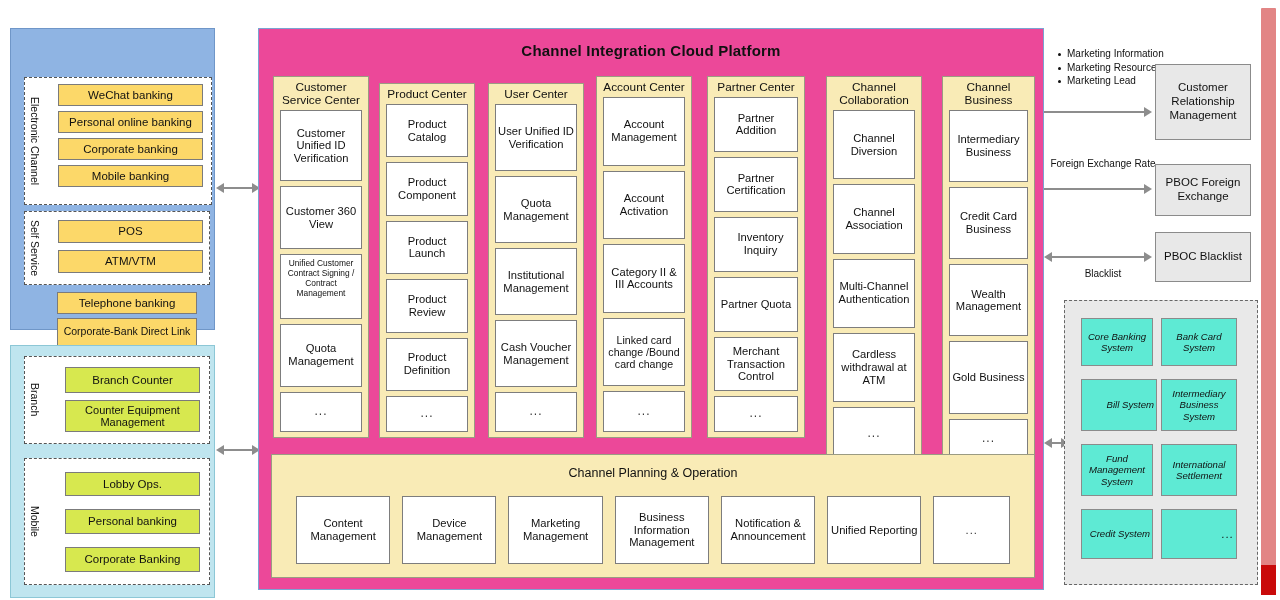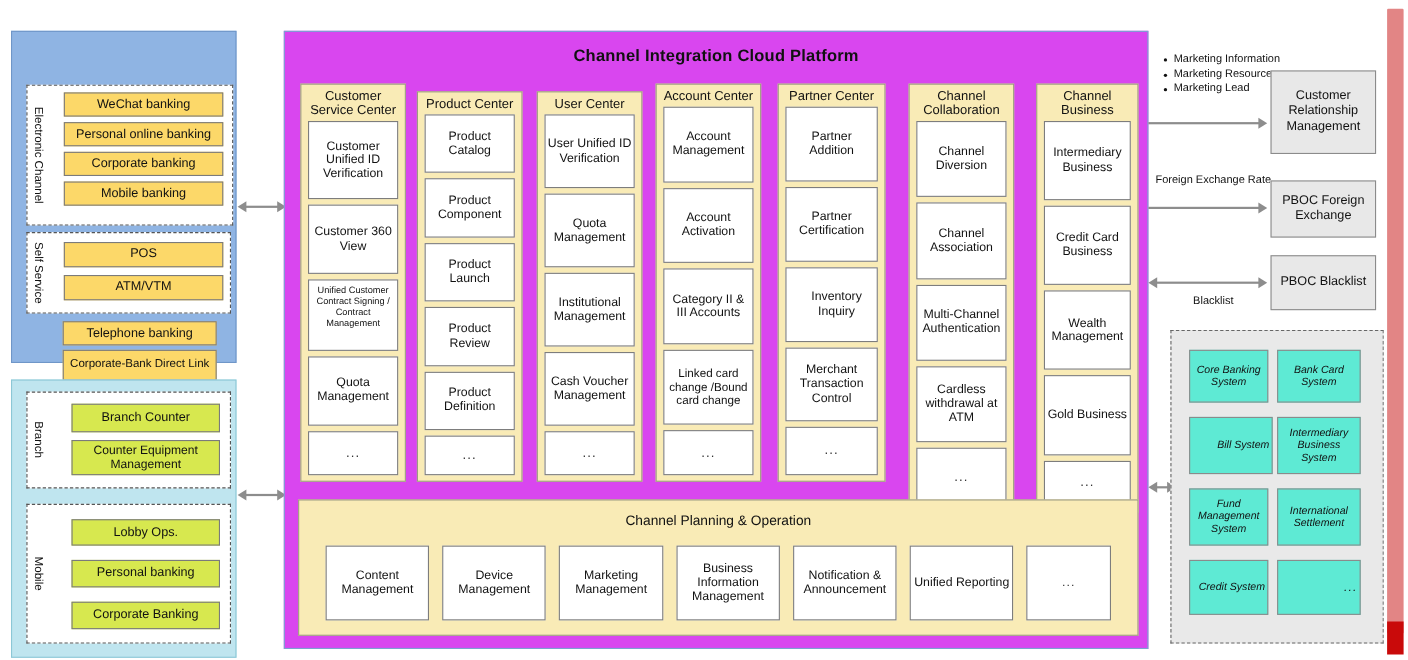--- a/index.html
+++ b/index.html
@@ -42,21 +42,21 @@
 
   
   #branch-mobile-panel{
     left:10px;top:345px;width:205px;height:253px;
     background:#bfe5ef;border:1px solid #8cc7d6;
   }
 
   
   #platform{
     left:258px;top:28px;width:786px;height:562px;
-    background:#d946ef;border:1.5px solid #7ba2d2;
+    background:#ec4899;border:1.5px solid #7ba2d2;
   }
   #platform-title{
     left:0;top:13px;width:100%;text-align:center;
     font-size:15px;font-weight:bold;color:#111;letter-spacing:.2px;
   }
   .domain-col{
     background:#f9ebb6;border:1.3px solid #9b9b82;
     position:absolute;box-sizing:border-box;
     display:flex;flex-direction:column;align-items:center;
   }
@@ -311,20 +311,23 @@
       <div class="wbox" style="flex:1;">
           <span>Partner Addition</span>
         </div>
       <div class="wbox" style="flex:1;">
           <span>Partner Certification</span>
         </div>
       <div class="wbox" style="flex:1;padding-left:11px;">
           <span>Inventory Inquiry</span>
         </div>
       <div class="wbox" style="flex:1;">
+          <span>Partner Quota</span>
+        </div>
+      <div class="wbox" style="flex:1;">
           <span>Merchant Transaction Control</span>
         </div>
       <div class="wbox ell" style="flex:0.62;">
           <span>...</span>
         </div>
     </div>
   </div>
 
   <div class="domain-col" style="left:567px;top:47px;width:96px;height:390px;">
     <div class="col-title">Channel Collaboration</div>

